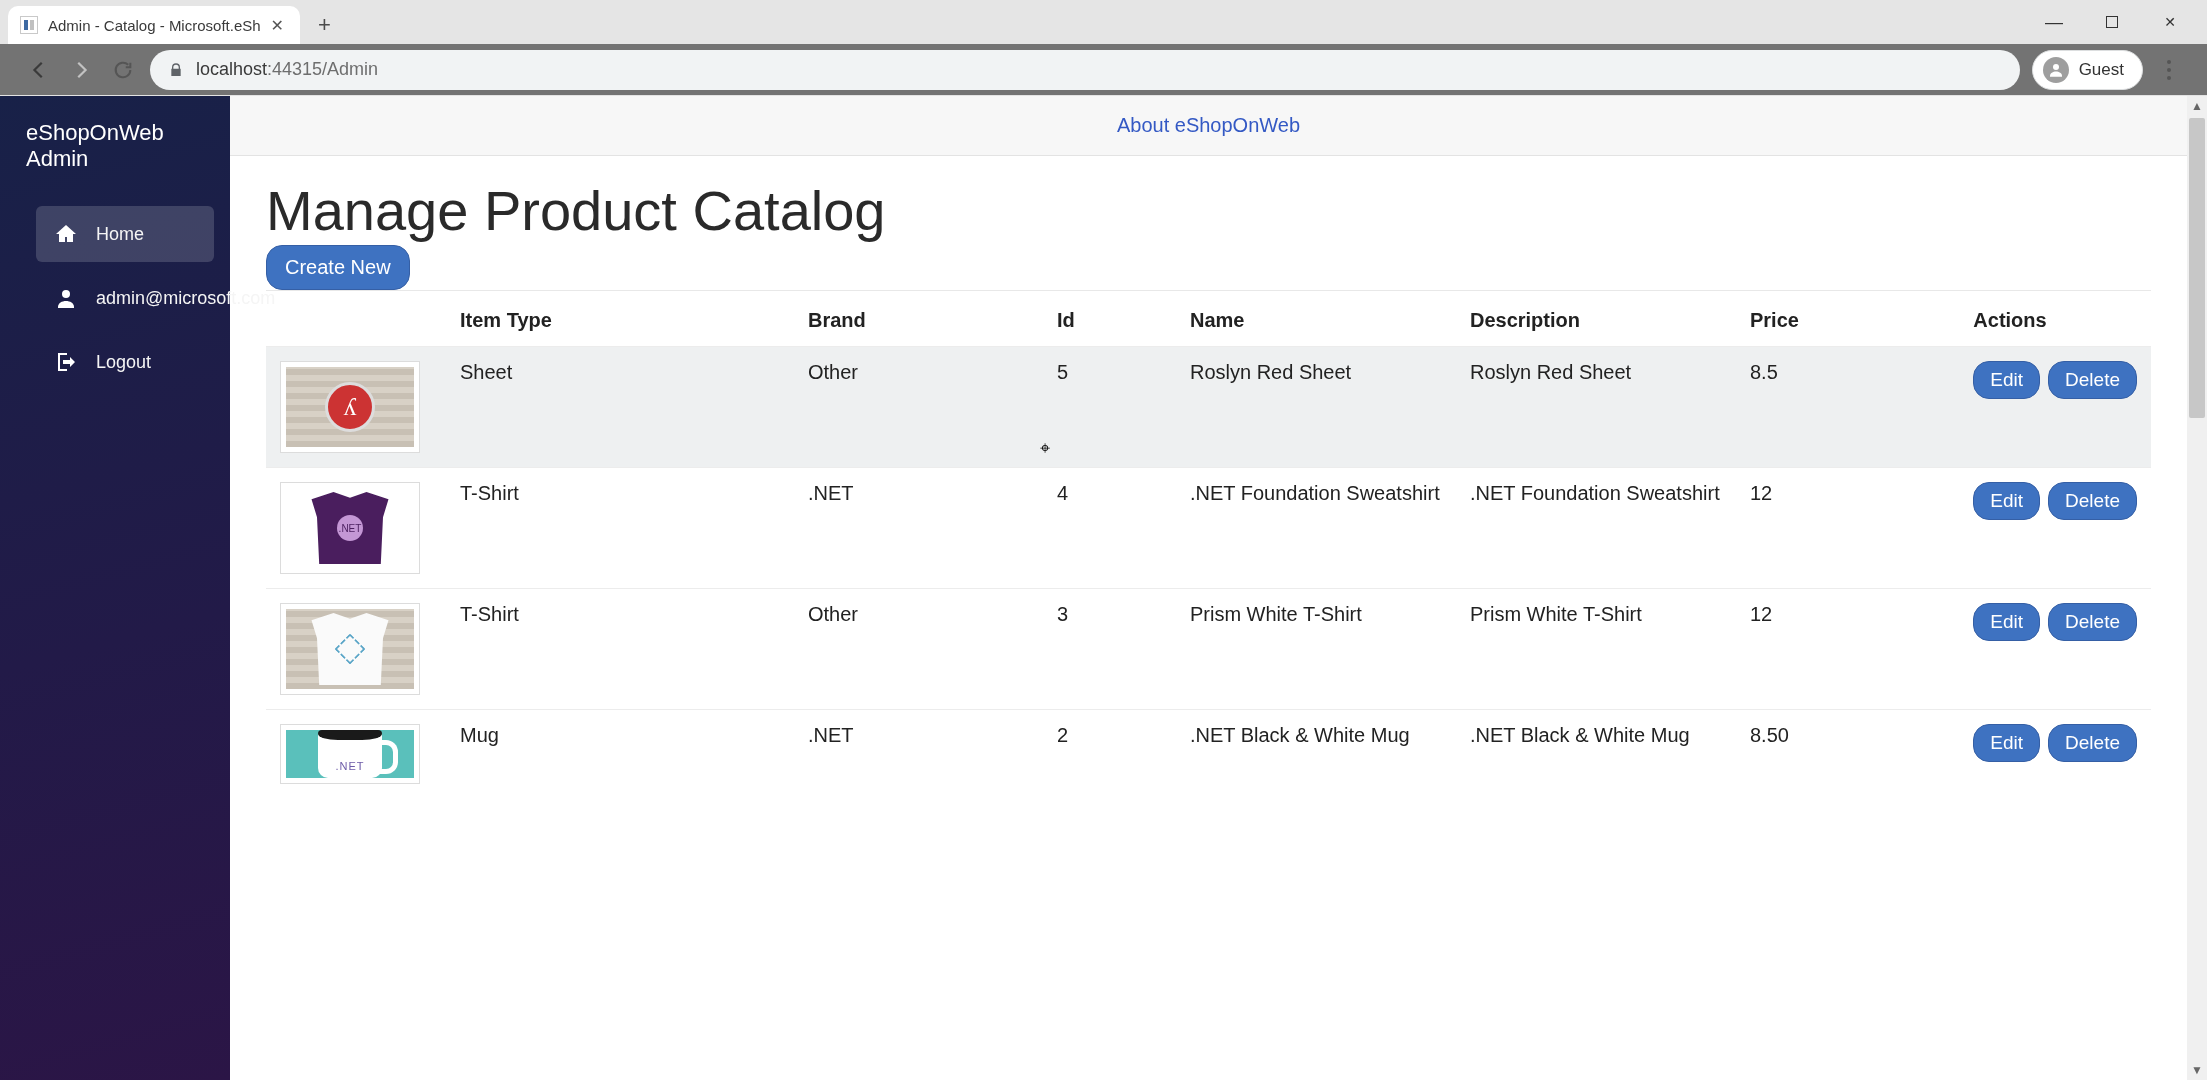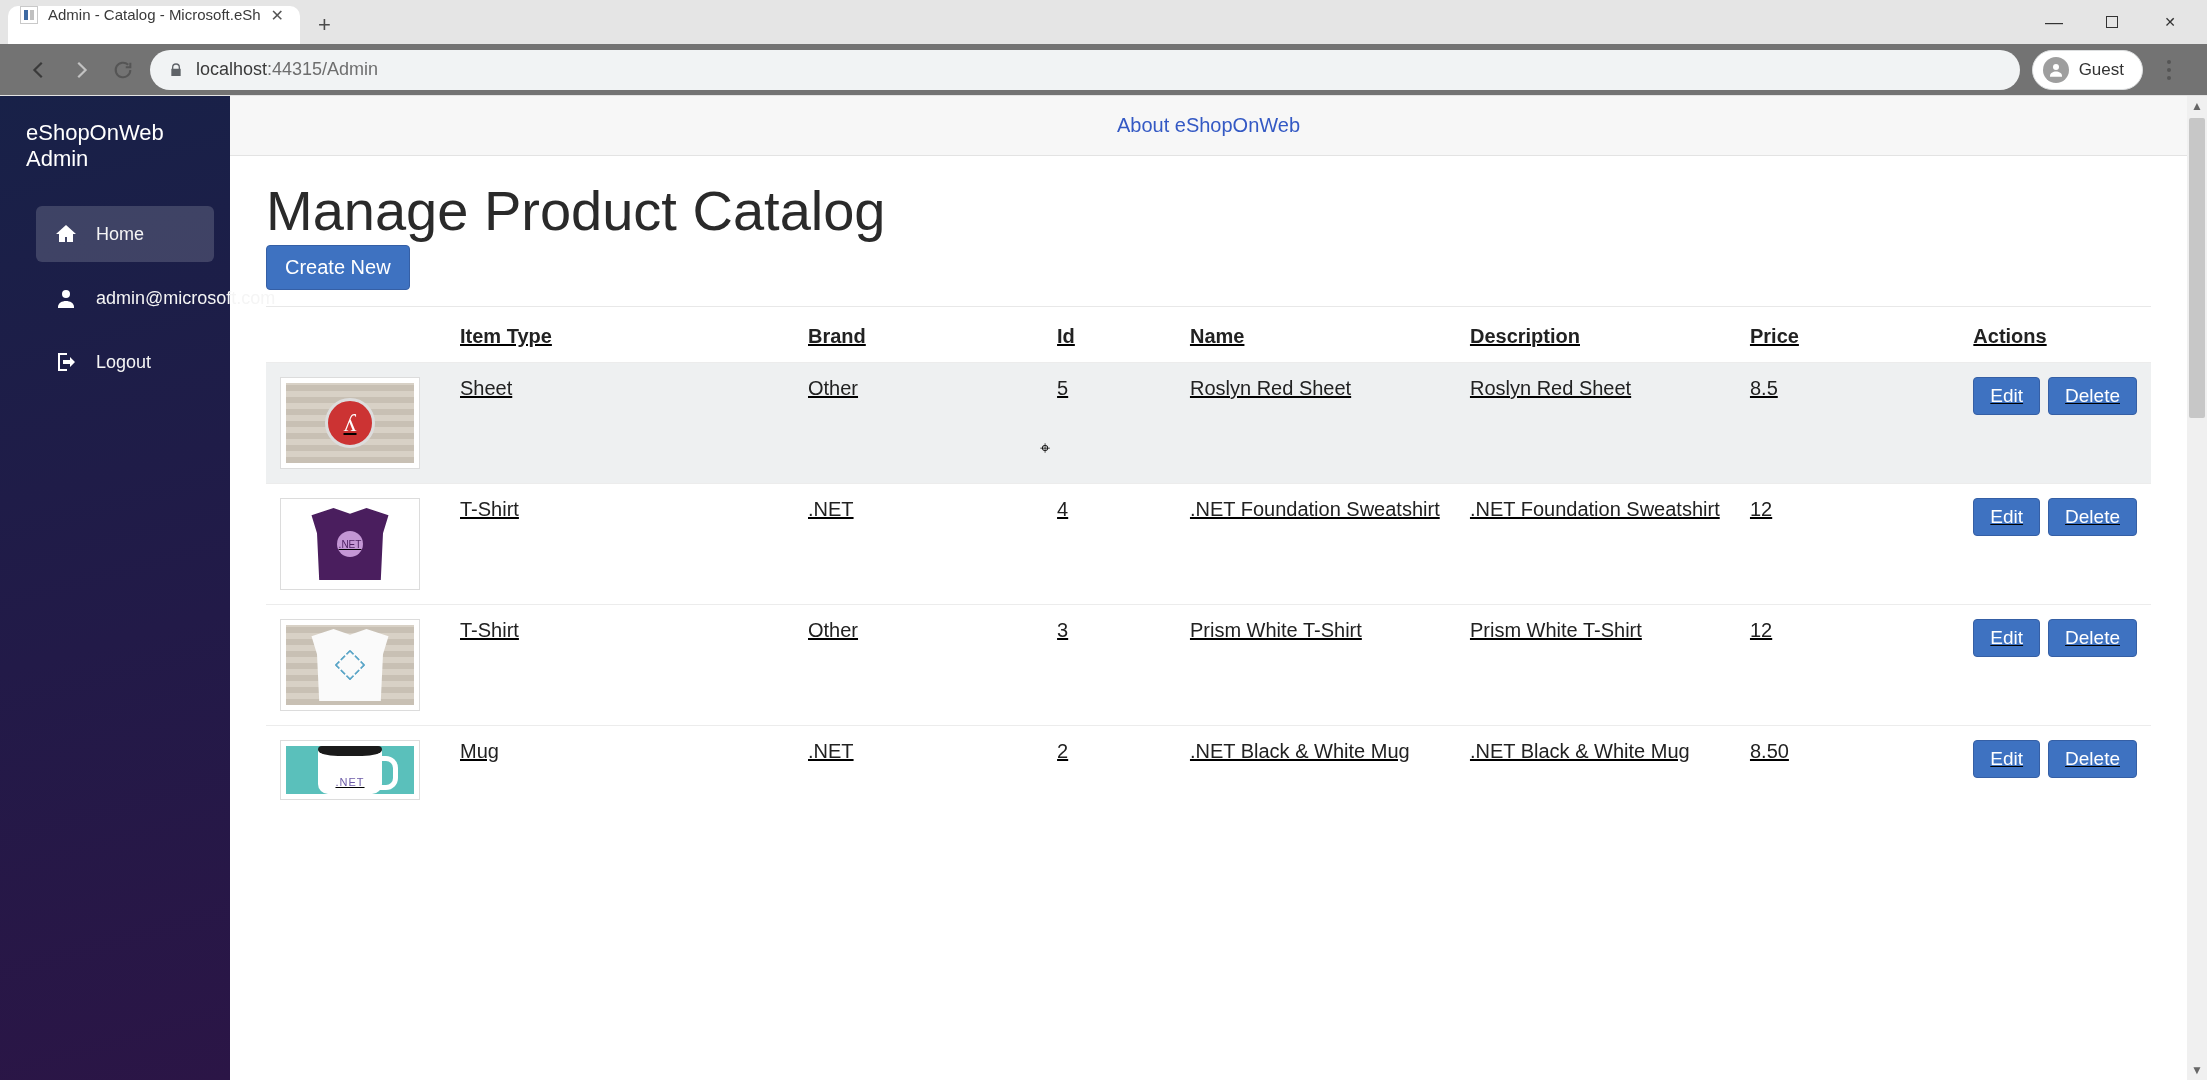--- a/index.html
+++ b/index.html
@@ -5,21 +5,21 @@
     * { margin: 0; padding: 0; box-sizing: border-box; }
     body { font-family: "Segoe UI", Arial, sans-serif; overflow: hidden; }
 
     
     .browser { width: 2207px; height: 1080px; background: #e8e8e8; display: flex; flex-direction: column; }
 
     .titlebar { height: 44px; background: #e5e5e5; display: flex; align-items: flex-end; padding: 0 8px; }
     .tab-wrap { display: flex; align-items: center; gap: 10px; height: 100%; padding-top: 6px; }
     .tab {
       background: #fff; height: 38px; border-radius: 10px 10px 0 0;
-      display: flex; gap: 10px; padding: 0 16px 0 12px;
+      display: flex; align-items: center; gap: 10px; padding: 0 16px 0 12px;
       font-size: 15px; color: #3a3a3a; min-width: 250px;
     }
     .tab .favicon { width: 18px; height: 18px; border: 1px solid #c9c9c9; display:inline-block; position:relative; }
     .tab .favicon::before { content:""; position:absolute; left:3px; top:3px; width:4px; height:10px; background:#3d6aa3; }
     .tab .favicon::after  { content:""; position:absolute; left:9px; top:3px; width:4px; height:10px; background:#c0c0c0; }
     .tab .tab-close { font-size:16px; color:#555; margin-left:auto; }
     .newtab { font-size: 22px; color: #4b4b4b; padding: 0 8px; }
 
     .winbtns { margin-left: auto; display: flex; align-items: center; height: 100%; }
     .winbtn { width: 58px; height: 44px; display:flex; align-items:center; justify-content:center; color:#333; font-size:14px; }
@@ -78,25 +78,25 @@
       display:flex; align-items:center; justify-content:center; padding:0 40px;
     }
     .about-link { color:#3459c4; font-size:20px; }
 
     .content { padding: 22px 36px; }
     h1.page-title { font-size: 56px; font-weight: 400; color:#2a2a2a; margin-bottom: 2px; }
 
     .btn {
       display:inline-flex; align-items:center; justify-content:center;
       background:#3e72c1; color:#fff; border:1px solid #355fa5;
-      border-radius:4px; font-size:20px; padding:10px 18px;
+      border-radius:16px; font-size:20px; padding:10px 18px;
     }
     .btn.small { font-size:19px; padding:7px 16px; }
 
-    .tbl-wrap { margin-top: 16px; border-top:1px solid #e8e8e8;text-decoration:underline; }
+    .tbl-wrap { border-top:1px solid #e8e8e8; }
     table.catalog { width:100%; border-collapse: collapse; font-size:20px; color:#222; }
     table.catalog thead th { text-align:left; font-weight:700; padding: 18px 14px 14px; }
     table.catalog tbody td { padding: 14px 14px; vertical-align: top; border-top:1px solid #ececec; }
     table.catalog tbody tr.hovered { background:#eef0f1; }
 
     .thumb-box {
       width:140px; height:92px; border:1px solid #dcdcdc; padding:5px; background:#fff;
       display:flex; align-items:center; justify-content:center;
     }
     .thumb-inner { width:100%; height:100%; display:flex; align-items:center; justify-content:center; }

